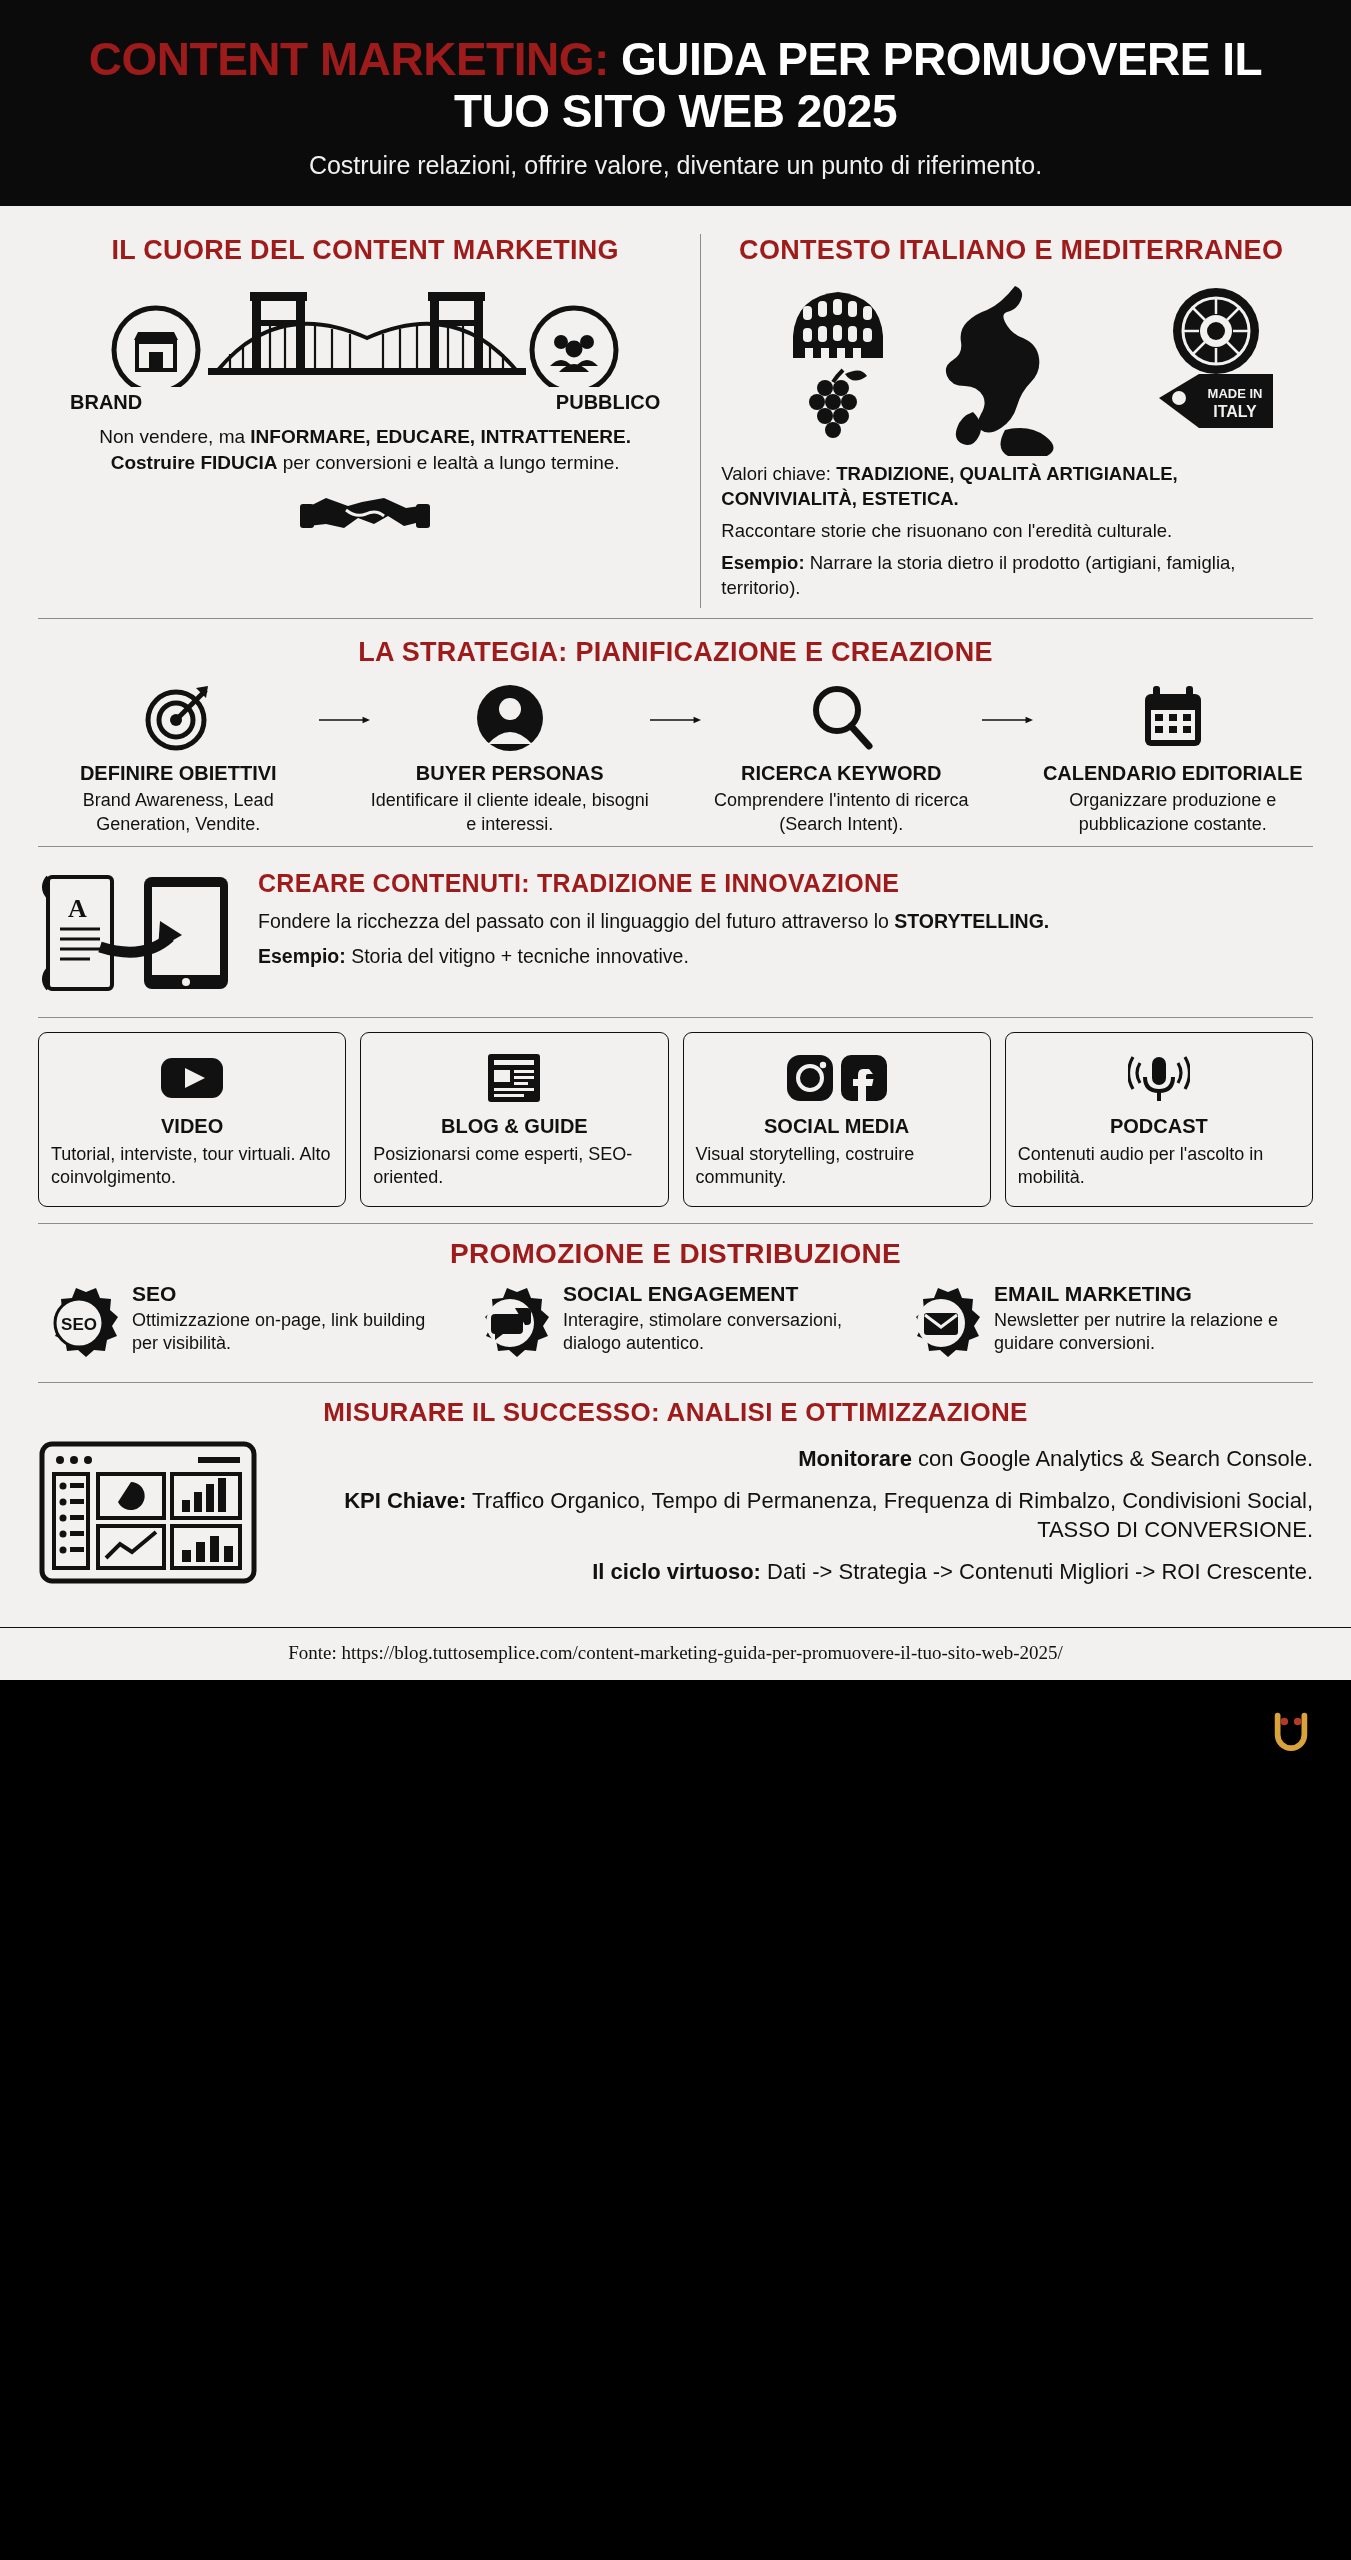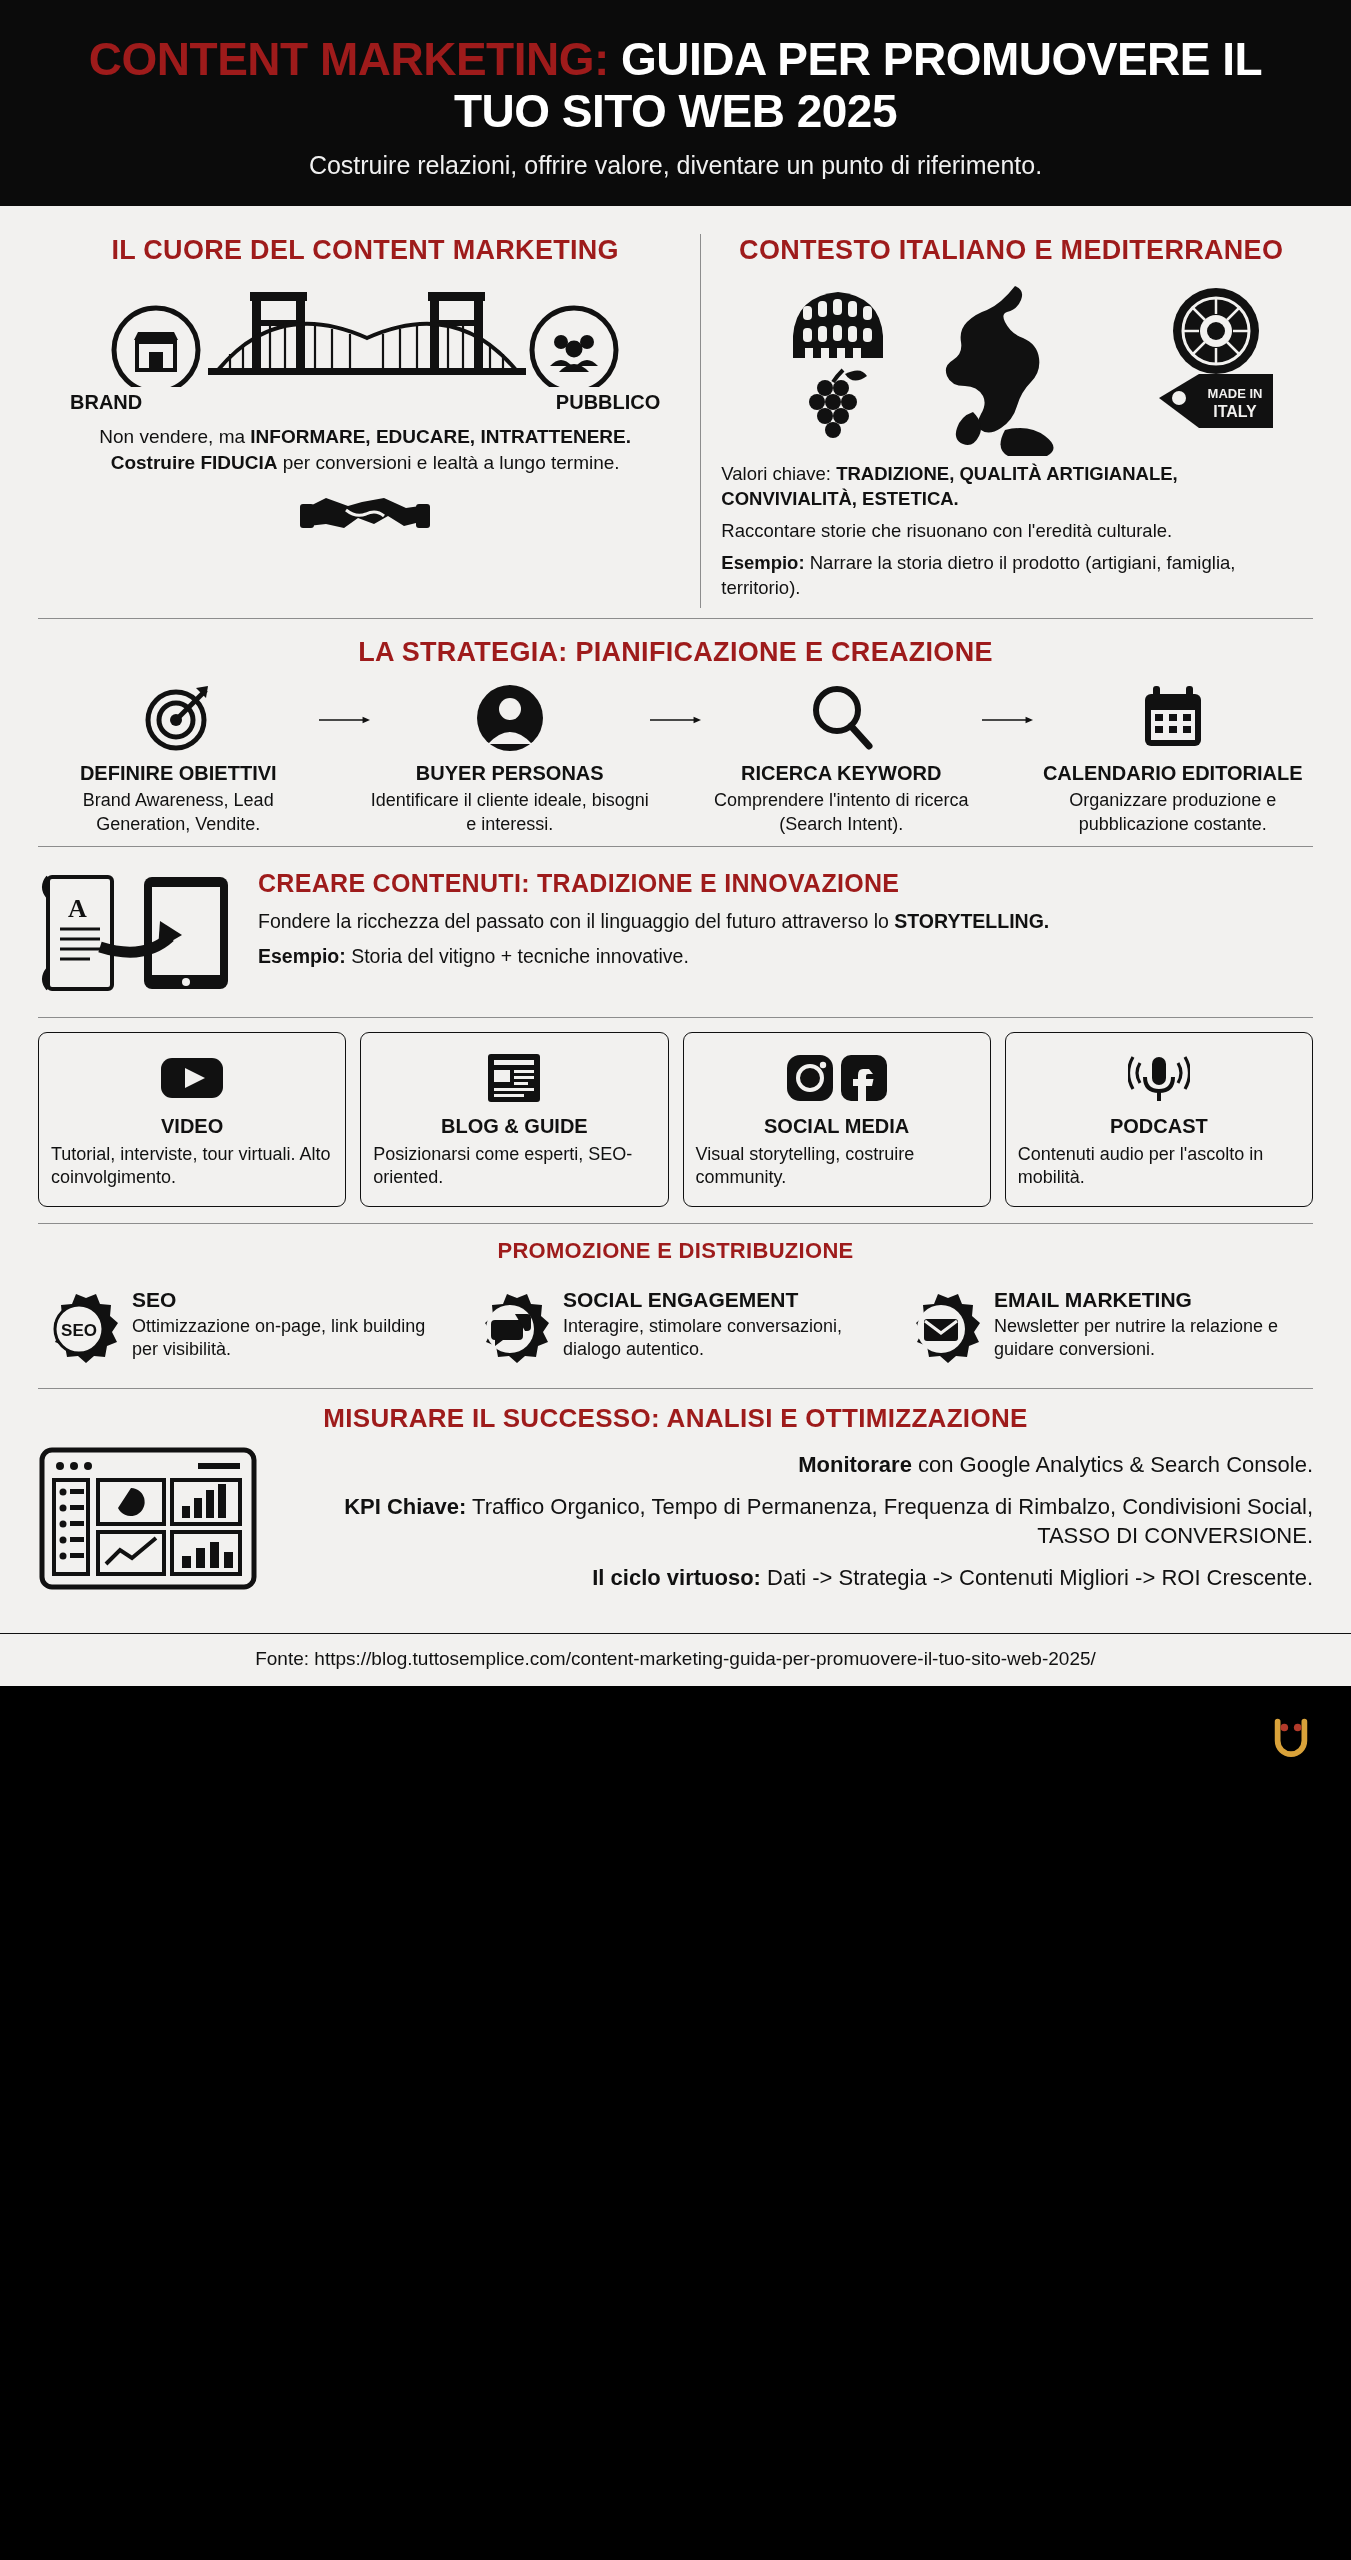--- a/index.html
+++ b/index.html
@@ -143,21 +143,21 @@
     padding: 14px 12px 16px 12px;
     background: #f2f1ef;
     text-align: center;
   }
   .card .ico { height: 62px; display: flex; align-items: center; justify-content: center; }
   .card .t { font-size: 20px; font-weight: bold; color: #111; margin-top: 6px; }
   .card .d { font-size: 18px; line-height: 1.3; color: #111; margin-top: 5px; text-align: left; }
 
   
   .promo { padding: 14px 38px 14px 38px; }
-  .promo .sec-title { font-size: 22px; margin-bottom: 24px; }
+  .promo .sec-title { font-size: 28px; margin-bottom: 12px; }
   .promo-row { display: flex; gap: 18px; }
   .promo-item { flex: 1; display: flex; gap: 12px; align-items: flex-start; }
   .promo-item .ico { flex: none; width: 82px; }
   .promo-item .t { font-size: 21px; font-weight: bold; color: #111; line-height: 1.1; }
   .promo-item .d { font-size: 18px; line-height: 1.3; color: #111; margin-top: 4px; }
 
   
   .misura { padding: 14px 38px 18px 38px; }
   .misura .sec-title { font-size: 26px; margin-bottom: 12px; }
   .misura-row { display: flex; gap: 16px; align-items: flex-start; }
@@ -166,20 +166,21 @@
   .misura-row p { font-size: 22px; line-height: 1.35; color: #111; margin-bottom: 12px; text-align: right; }
 
   
   .src {
     background: #f2f1ef;
     border-top: 1.5px solid #111;
     text-align: center;
     padding: 14px 20px 16px 20px;
     font-size: 19px;
     color: #111;
+    font-family: Liberation Serif, serif;
   }
   .footer {
     background: #000;
     height: 96px;
     position: relative;
   }
   .logo {
     position: absolute;
     right: 40px;
     bottom: 24px;

